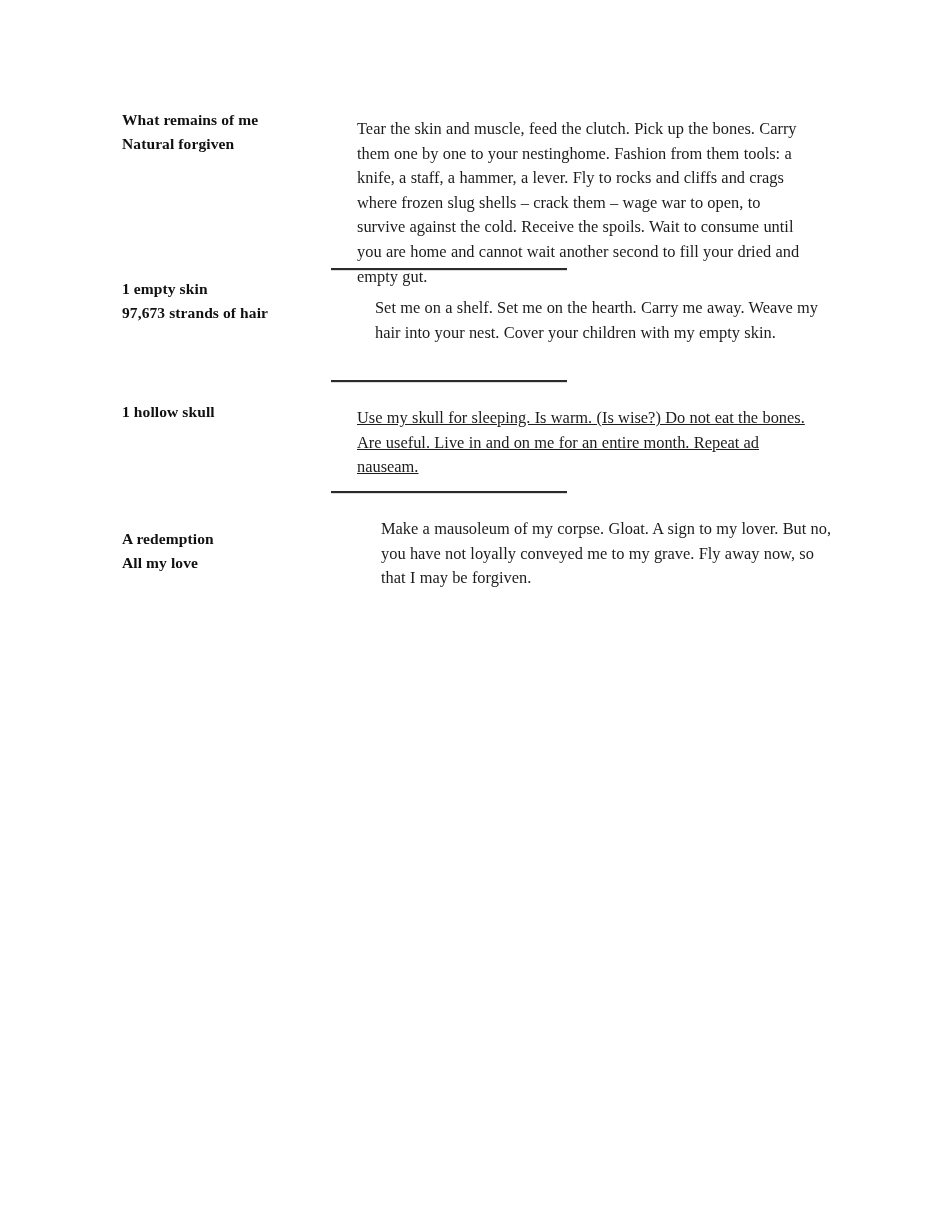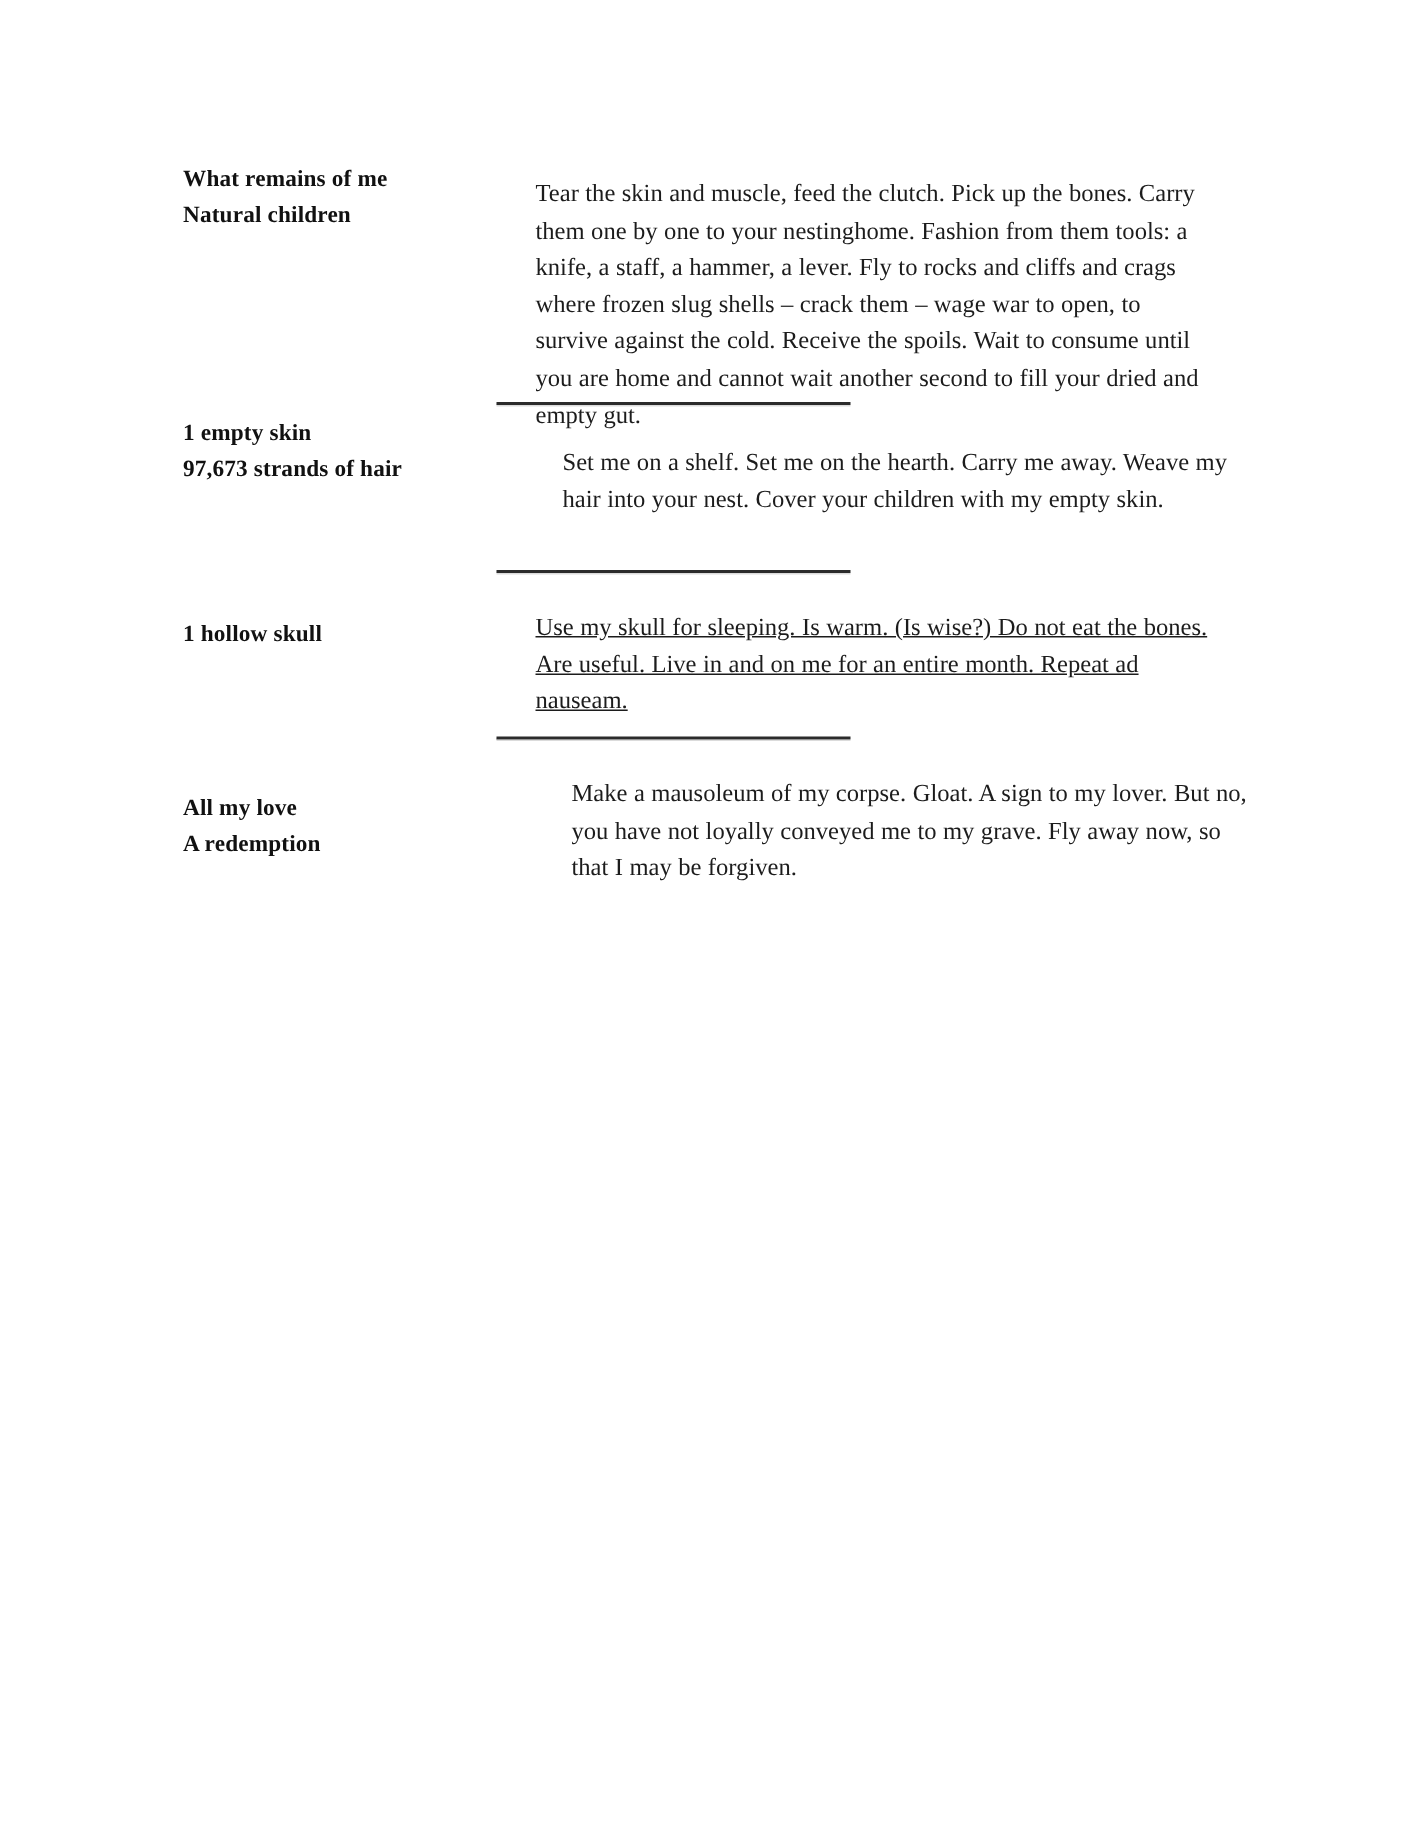--- a/index.html
+++ b/index.html
@@ -72,36 +72,36 @@
   
   #sec-0 .text-col { top: 89px; margin-top: 28px; }
   #sec-0 .label-col { top: 108px; }
 
   #sec-1 .rule-wrap { top: 268px; }
   #sec-1 .text-col  { top: 296px; margin-left: 18px; }
   #sec-1 .label-col { top: 277px; }
 
   #sec-2 .rule-wrap { top: 380px; }
   #sec-2 .text-col  { top: 406px; text-decoration: underline; }
-  #sec-2 .label-col { top: 411px; }
+  #sec-2 .label-col { top: 400px; }
 
   #sec-3 .rule-wrap { top: 491px; }
   #sec-3 .text-col  { top: 517px; margin-left: 24px; }
   #sec-3 .label-col { top: 527px; }
 </style>
 </head>
 <body>
 
 <div class="page">
   <div class="doc-body">
 
     <div class="section" id="sec-0">
       <div class="label-col">
         <span class="label-line">What remains of me</span>
-        <span class="label-line">Natural children</span>
+        <span class="label-line">Natural forgiven</span>
       </div>
       <div class="text-col">Tear the skin and muscle, feed the clutch. Pick up the bones. Carry them one by one to your nestinghome. Fashion from them tools: a knife, a staff, a hammer, a lever. Fly to rocks and cliffs and crags where frozen slug shells – crack them – wage war to open, to survive against the cold. Receive the spoils. Wait to consume until you are home and cannot wait another second to fill your dried and empty gut.</div>
     </div>
 
     <div class="section" id="sec-1">
       <div class="rule-wrap">
           <div class="rule"></div>
         </div>
       <div class="label-col">
         <span class="label-line">1 empty skin</span>
@@ -118,20 +118,20 @@
         <span class="label-line">1 hollow skull</span>
       </div>
       <div class="text-col">Use my skull for sleeping. Is warm. (Is wise?) Do not eat the bones. Are useful. Live in and on me for an entire month. Repeat ad nauseam.</div>
     </div>
 
     <div class="section" id="sec-3">
       <div class="rule-wrap">
           <div class="rule"></div>
         </div>
       <div class="label-col">
+        <span class="label-line">A redemption</span>
         <span class="label-line">All my love</span>
-        <span class="label-line">A redemption</span>
       </div>
       <div class="text-col">Make a mausoleum of my corpse. Gloat. A sign to my lover. But no, you have not loyally conveyed me to my grave. Fly away now, so that I may be forgiven.</div>
     </div>
 
   </div>
 </div>
 
 </body></html>

